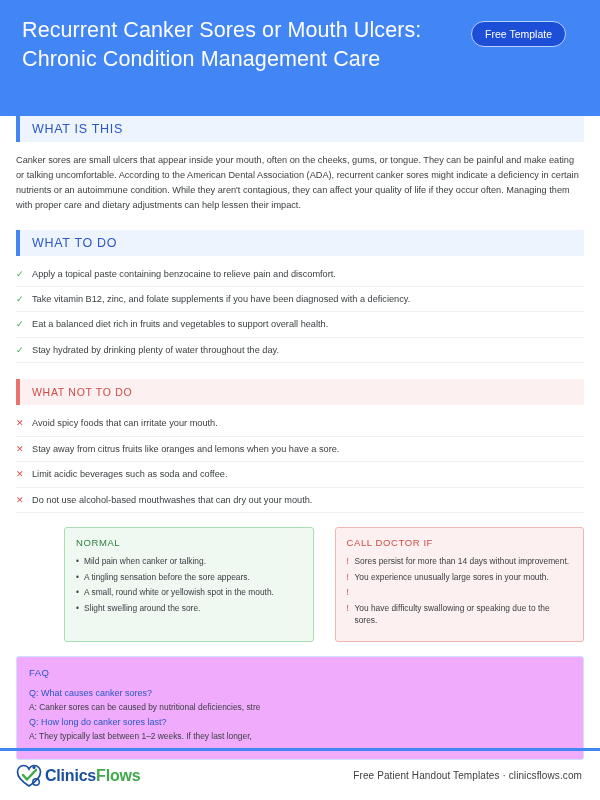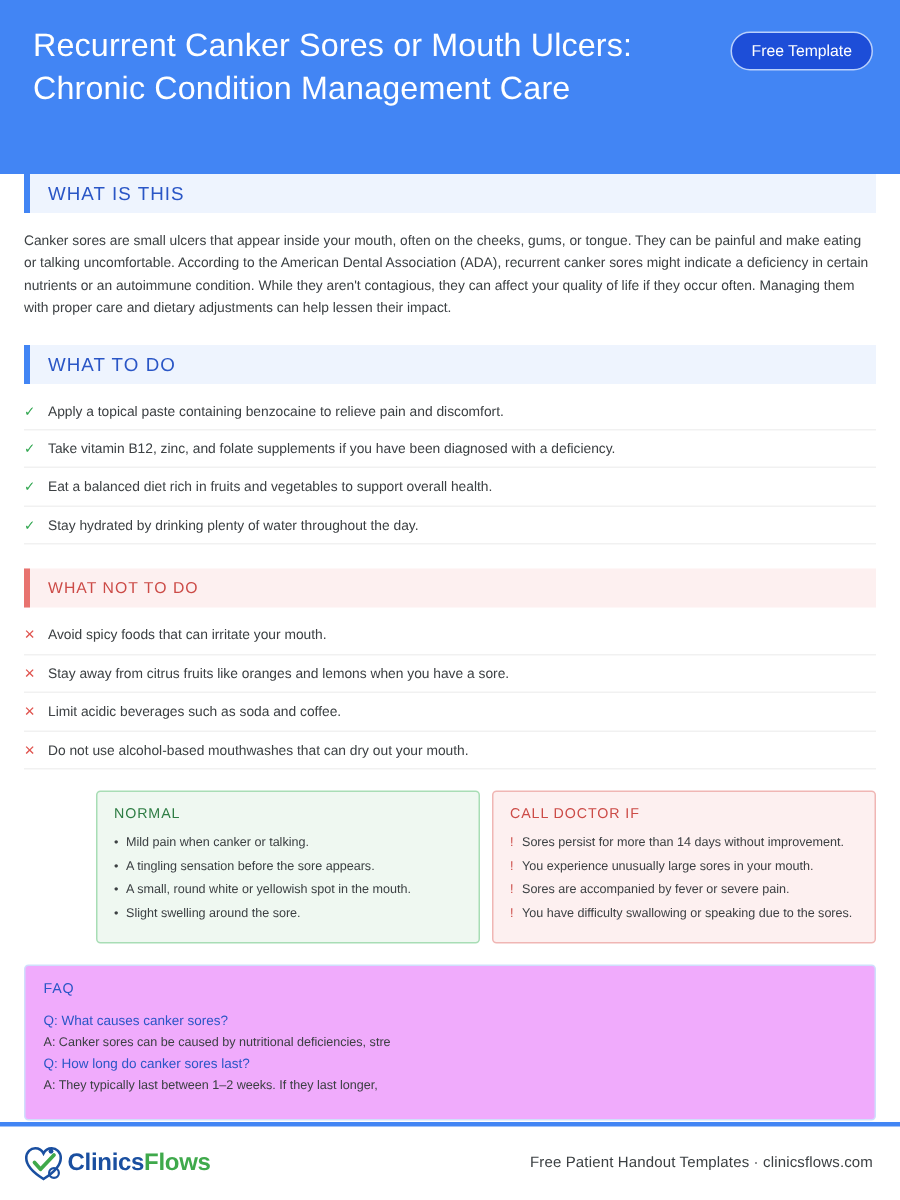--- a/index.html
+++ b/index.html
@@ -7,21 +7,21 @@
     width: 600px; height: 800px;
     background: #ffffff;
     font-family: "Liberation Sans", sans-serif;
     -webkit-font-smoothing: antialiased;
   }
   .page { position: relative; width: 600px; height: 800px; background: #fff; overflow: hidden; }
 
   
   .header {
     background: #4285f4;
-    padding: 16px 18px 18px 22px;
+    padding: 16px 34px 18px 22px;
     display: flex;
     align-items: flex-start;
     justify-content: space-between;
     min-height: 116px;
   }
   .header-title {
     color: #ffffff;
     font-size: 21.5px;
     line-height: 1.35;
     font-weight: 400;
@@ -76,21 +76,21 @@
   }
   .row .mk {
     flex: 0 0 16px;
     font-size: 9px;
     line-height: 1.35;
   }
   .row.do  .mk { color: #34a853; }
   .row.dont .mk { color: #e0544f; }
 
   
-  .boxes { display: flex; gap: 8px; margin: 14px 16px 10px 16px; padding-left: 48px; }
+  .boxes { display: flex; gap: 21px; margin: 14px 16px 10px 16px; padding-left: 48px; }
   .box { flex: 1; border-radius: 3px; padding: 9px 11px 11px 11px; }
   .box.green { background: #eff8f1; border: 1px solid #a8ddb5; }
   .box.red   { background: #fdf0f0; border: 1px solid #f0b6b4; }
   .box-title { font-size: 9.5px; letter-spacing: .6px; margin-bottom: 7px; }
   .box.green .box-title { color: #2e7d44; }
   .box.red   .box-title { color: #cc4b47; }
   .box-item { display: flex; font-size: 8.4px; line-height: 1.5; color: #3c4043; margin-bottom: 3px; }
   .box-item .mk { flex: 0 0 8px; }
   .box.green .box-item .mk { color: #3c4043; }
   .box.red   .box-item .mk { color: #cc4b47; }
@@ -213,21 +213,20 @@
       <div class="box-item">
         <span class="mk">!</span>
         <span>Sores persist for more than 14 days without improvement.</span>
       </div>
       <div class="box-item">
         <span class="mk">!</span>
         <span>You experience unusually large sores in your mouth.</span>
       </div>
       <div class="box-item">
         <span class="mk">!</span>
-        <span>Sores are accompanied by fever or severe pain.</span>
       </div>
       <div class="box-item">
         <span class="mk">!</span>
         <span>You have difficulty swallowing or speaking due to the sores.</span>
       </div>
     </div>
   </div>
 
   <div class="faq">
     <div class="faq-title">FAQ</div>

